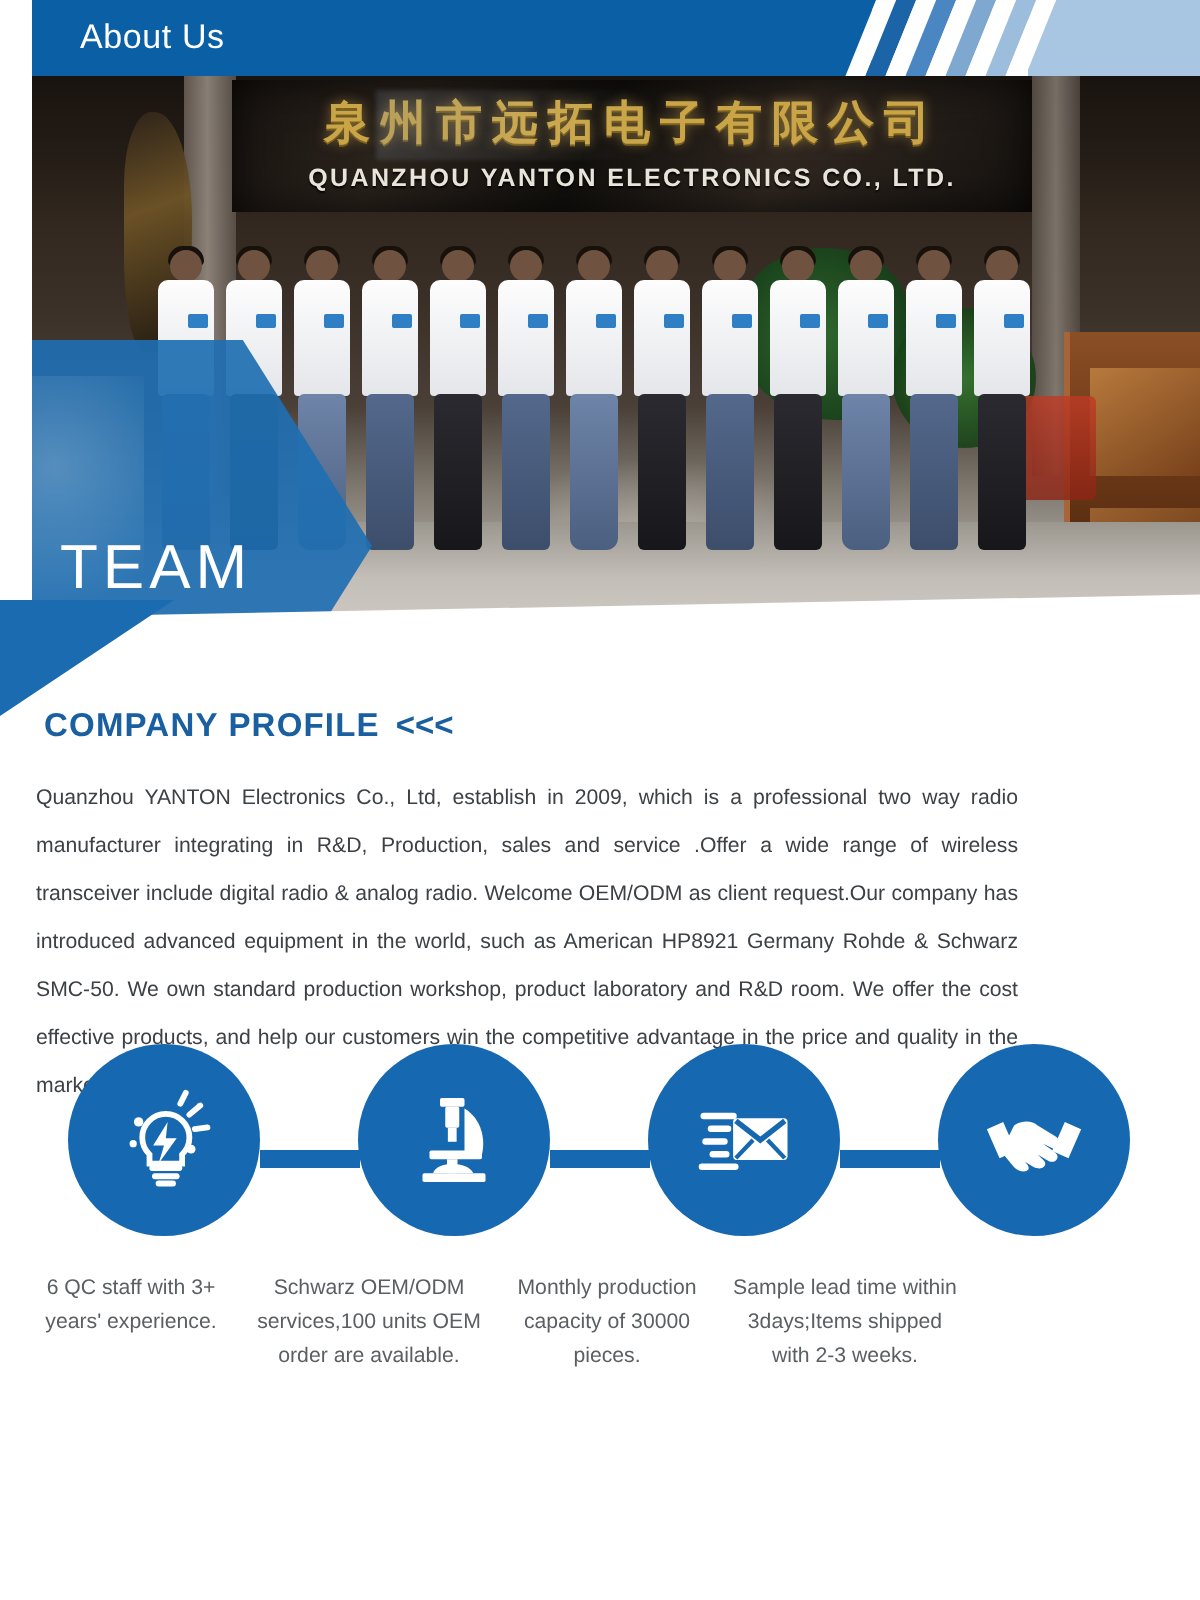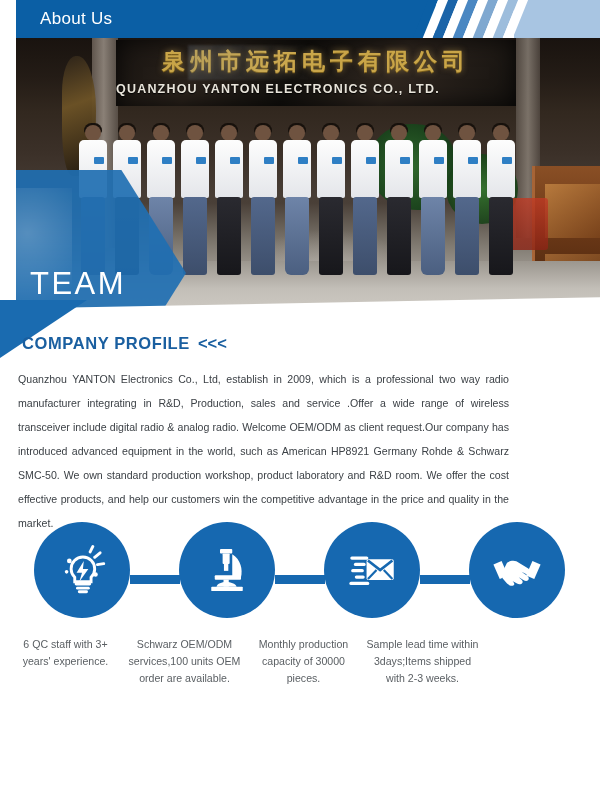--- a/index.html
+++ b/index.html
@@ -93,20 +93,21 @@
     font-family: "DejaVu Sans", sans-serif;
     font-size: 23px;
     font-weight: bold;
     letter-spacing: 5px;
     color: #c9a548;
     text-shadow: 0 1px 0 #7a5e1c, 0 0 6px rgba(220,180,90,0.55);
   }
   .sign-en {
     position: absolute;
     left: 0; right: 0; top: 42px;
+    text-align: center;
     font-size: 12.5px;
     font-weight: bold;
     letter-spacing: 1.2px;
     color: #e8e4da;
     text-shadow: 0 1px 1px rgba(0,0,0,0.9);
   }
   
   .pillar-l { position:absolute; left:76px; top:0; width:26px; height:210px;
     background: linear-gradient(to right, #6b6057, #9a9086 45%, #5d544c); opacity:.85; }
   .pillar-r { position:absolute; left:500px; top:0; width:24px; height:200px;
@@ -181,21 +182,21 @@
 
   
   .tip {
     position:absolute; left:0; top:300px;
     width:150px; height:58px;
     background:#1a6bb0;
     clip-path: polygon(0 0, 58% 0, 0 100%);
   }
 
   
-  .profile { position:absolute; left:0; top:320px; width:527px; }
+  .profile { position:absolute; left:0; top:340px; width:527px; }
   .profile-title {
     margin: 14px 0 0 22px;
     font-size: 16.5px;
     font-weight: bold;
     color: #1a5fa0;
     letter-spacing: 0.6px;
   }
   .profile-title .chev { font-weight: bold; letter-spacing: 0px; margin-left: 8px; }
   .profile-body {
     margin: 14px 18px 0 18px;

